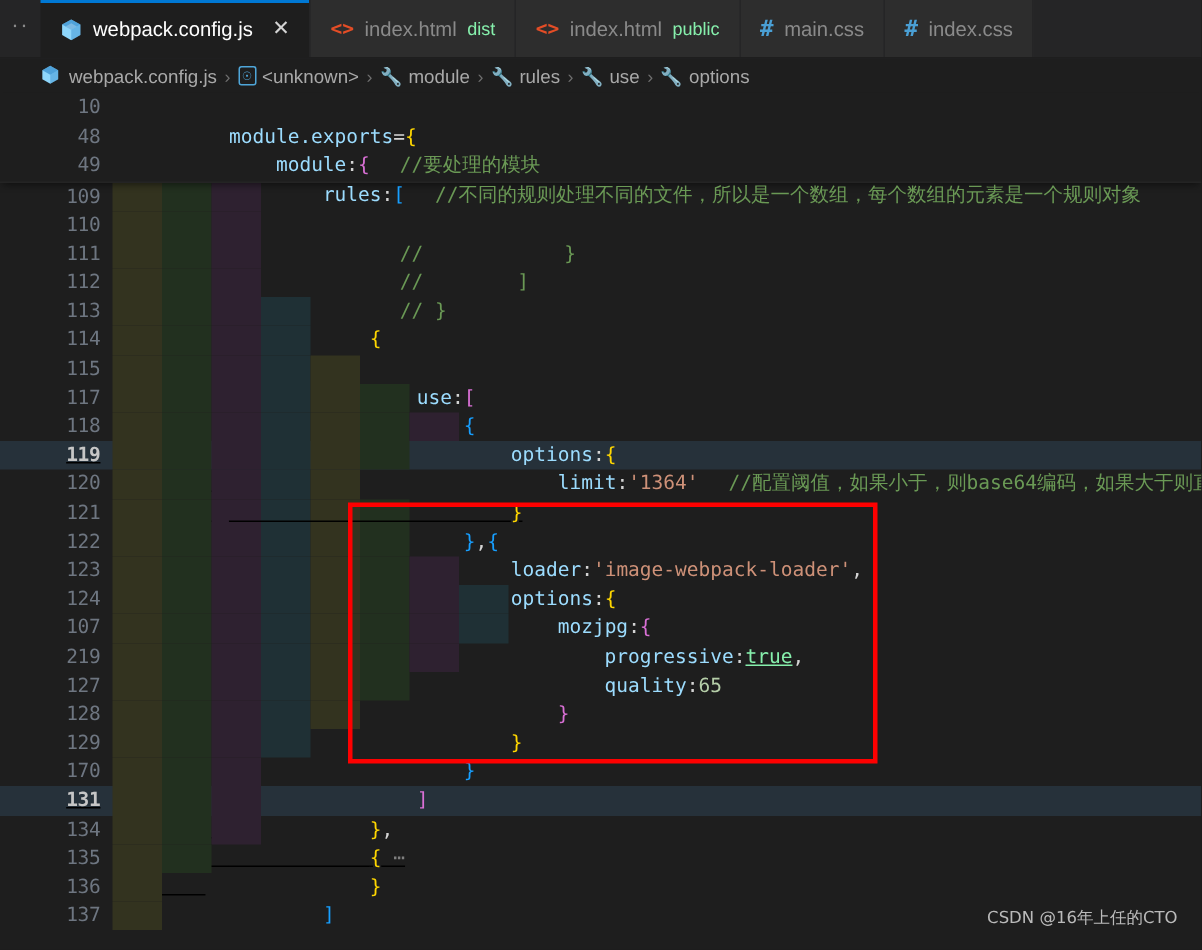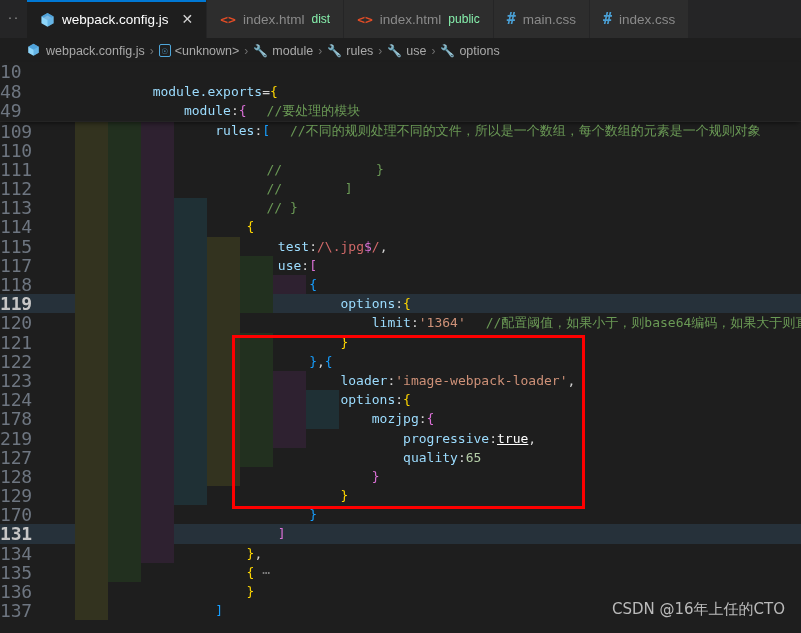--- a/index.html
+++ b/index.html
@@ -77,26 +77,26 @@
   
   .codearea {
     position: relative; background: #1e1e1e;
     height: 508px; overflow: hidden;
   }
   .line {
     position: relative; height: 19.2px; line-height: 19.2px;
     display: flex; white-space: pre;
     font-family: "DejaVu Sans Mono", monospace; font-size: 13px;
   }
-  .line.current { background: #26313a; }
+  .line.current { background: #26313a; text-decoration: underline; }
   .line.sticky-line { height: 19.5px; line-height: 19.5px; }
   .gutter {
-    width: 75px; flex: 0 0 75px; 
+    width: 75px; flex: 0 0 75px; text-align: right;
     padding-right: 8px; color: #6e7681; position: relative;
-    font-size: 18px; letter-spacing: -0.2px;
+    font-size: 13px; letter-spacing: -0.2px;
   }
   .line.current .gutter { color: #c6c6c6; font-weight: bold; }
   .bulb {
     position: absolute; left: 95px; top: 2px; font-size: 13px; line-height: 15px;
   }
   .code { flex: 1 1 auto; position: relative; padding-left: 15px; }
   
   .ind {
     position: absolute; top: 0; bottom: 0; width: 33px;
     pointer-events: none;
@@ -106,40 +106,40 @@
   .ind2 { left: 66px;  background: #2e2130; }
   .ind3 { left: 99px;  background: #1f3035; }
   .ind4 { left: 132px; background: #33331f; }
   .ind5 { left: 165px; background: #22301f; }
   .ind6 { left: 198px; background: #2e2130; }
   .ind7 { left: 231px; background: #1f3035; }
   .txt { position: relative; z-index: 2; }
 
   
   .c-cmt  { color: #6a9955; margin-left: 20px; }
-  .c-kw   { color: #ffffff; text-decoration: underline; }
+  .c-kw   { color: #86efac; text-decoration: underline; }
   .c-prop { color: #9cdcfe; }
   .c-str  { color: #ce9178; }
   .c-num  { color: #b5cea8; }
   .c-br1  { color: #ffd700; }
   .c-br2  { color: #da70d6; }
   .c-br3  { color: #179fff; }
   .c-rx   { color: #d16969; }
   .c-op   { color: #d4d4d4; }
   .c-dim  { color: #808080; }
 
   
   .redbox {
     position: absolute; border: 3px solid #fe0000;
     pointer-events: none; z-index: 6;
   }
   
   .watermark {
     position: absolute; right: 16px; bottom: 14px;
-    color: #c8c8c8; font-size: 15px; opacity: .92;
+    color: #c8c8c8; font-size: 11px; opacity: .92;
     font-family: "DejaVu Sans", sans-serif; z-index: 7;
     white-space: nowrap;
   }
 </style>
 </head>
 <body>
 
 <div id="app">
 
   <div class="tabbar">
@@ -277,21 +277,20 @@
       <div class="code">
         <div class="ind ind0"></div><div class="ind ind1"></div><div class="ind ind2"></div>
         <span class="txt">            <span class="c-br1">{</span></span>
       </div>
     </div>
 
     <div class="line">
       <div class="gutter">113</div>
       <div class="code">
         <div class="ind ind0"></div><div class="ind ind1"></div><div class="ind ind2"></div><div class="ind ind3"></div>
-        <span class="txt">                <span class="c-prop">test</span><span class="c-op">:</span><span class="c-rx">/\.jpg</span><span class="c-br2">$</span><span class="c-rx">/</span><span class="c-op">,</span></span>
       </div>
     </div>
 
     <div class="line">
       <div class="gutter">114</div>
       <div class="code">
         <div class="ind ind0"></div><div class="ind ind1"></div><div class="ind ind2"></div><div class="ind ind3"></div>
         <span class="txt">                <span class="c-prop">use</span><span class="c-op">:</span><span class="c-br2">[</span></span>
       </div>
     </div>
@@ -364,21 +363,21 @@
 
     <div class="line">
       <div class="gutter">124</div>
       <div class="code">
         <div class="ind ind0"></div><div class="ind ind1"></div><div class="ind ind2"></div><div class="ind ind3"></div><div class="ind ind4"></div><div class="ind ind5"></div><div class="ind ind6"></div><div class="ind ind7"></div>
         <span class="txt">                                <span class="c-prop">progressive</span><span class="c-op">:</span><span class="c-kw">true</span><span class="c-op">,</span></span>
       </div>
     </div>
 
     <div class="line">
-      <div class="gutter">178</div>
+      <div class="gutter">107</div>
       <div class="code">
         <div class="ind ind0"></div><div class="ind ind1"></div><div class="ind ind2"></div><div class="ind ind3"></div><div class="ind ind4"></div><div class="ind ind5"></div><div class="ind ind6"></div><div class="ind ind7"></div>
         <span class="txt">                                <span class="c-prop">quality</span><span class="c-op">:</span><span class="c-num">65</span></span>
       </div>
     </div>
 
     <div class="line">
       <div class="gutter">219</div>
       <div class="code">
         <div class="ind ind0"></div><div class="ind ind1"></div><div class="ind ind2"></div><div class="ind ind3"></div><div class="ind ind4"></div><div class="ind ind5"></div><div class="ind ind6"></div>

